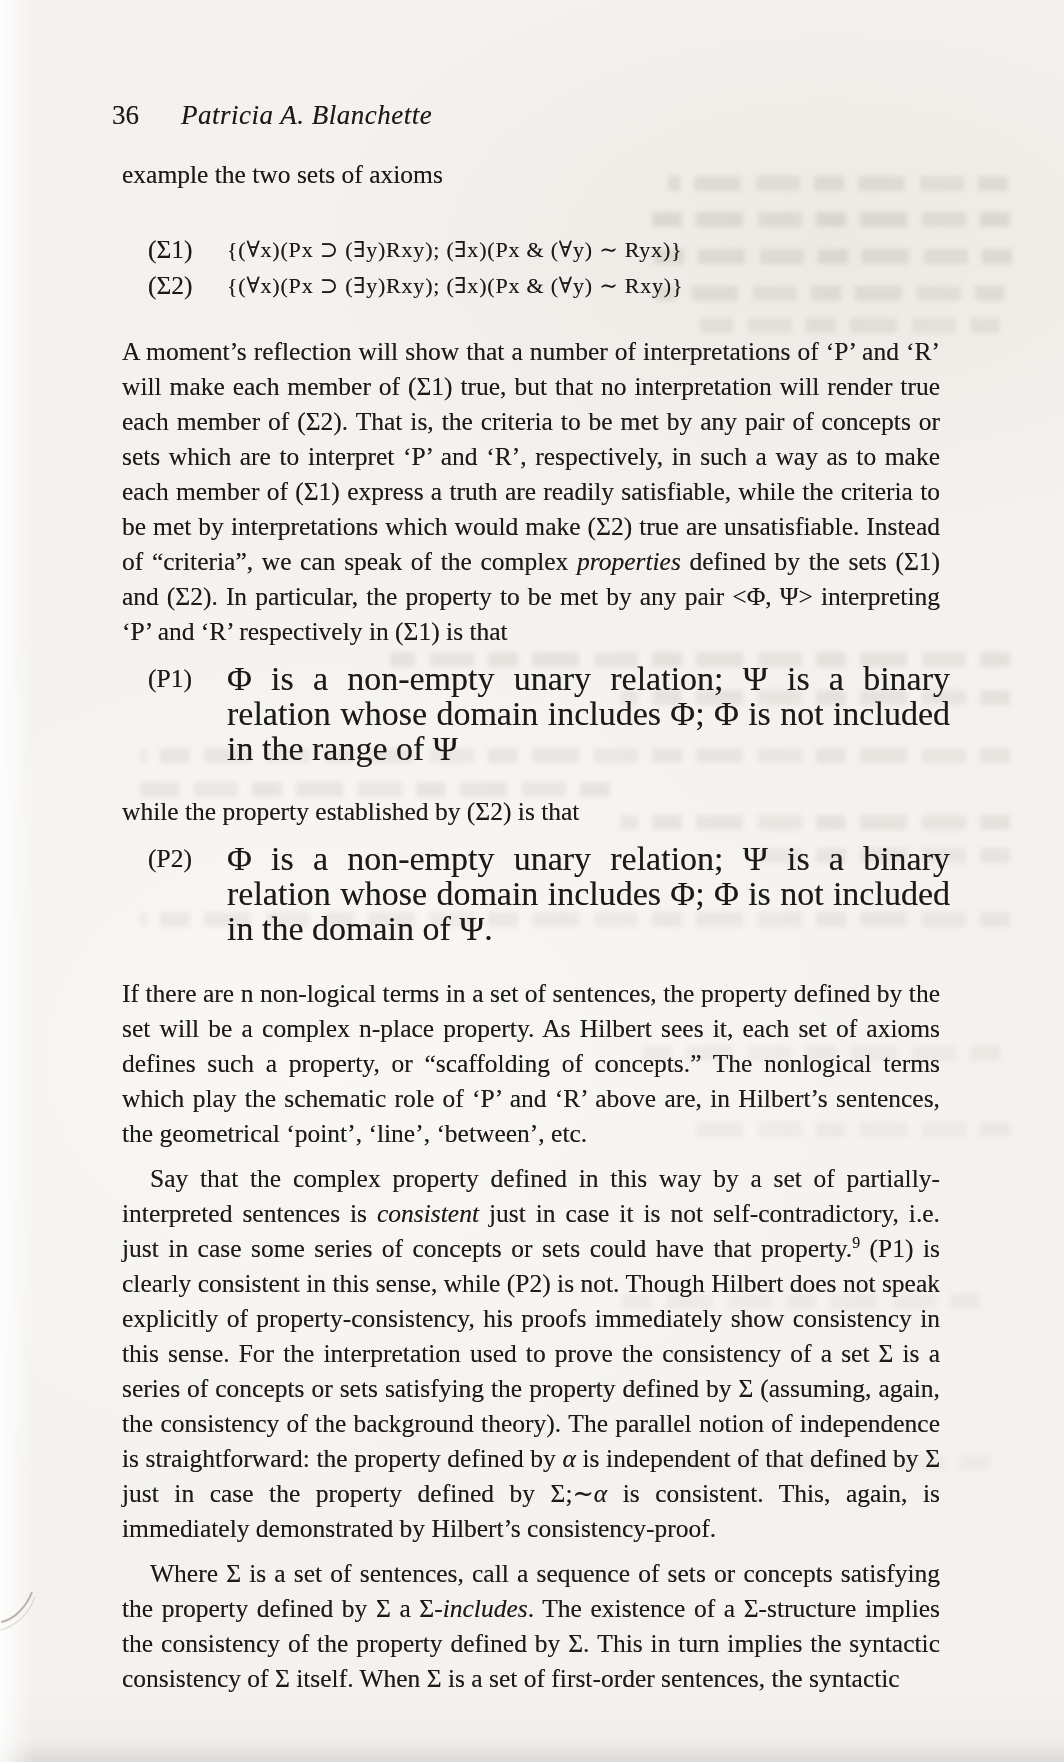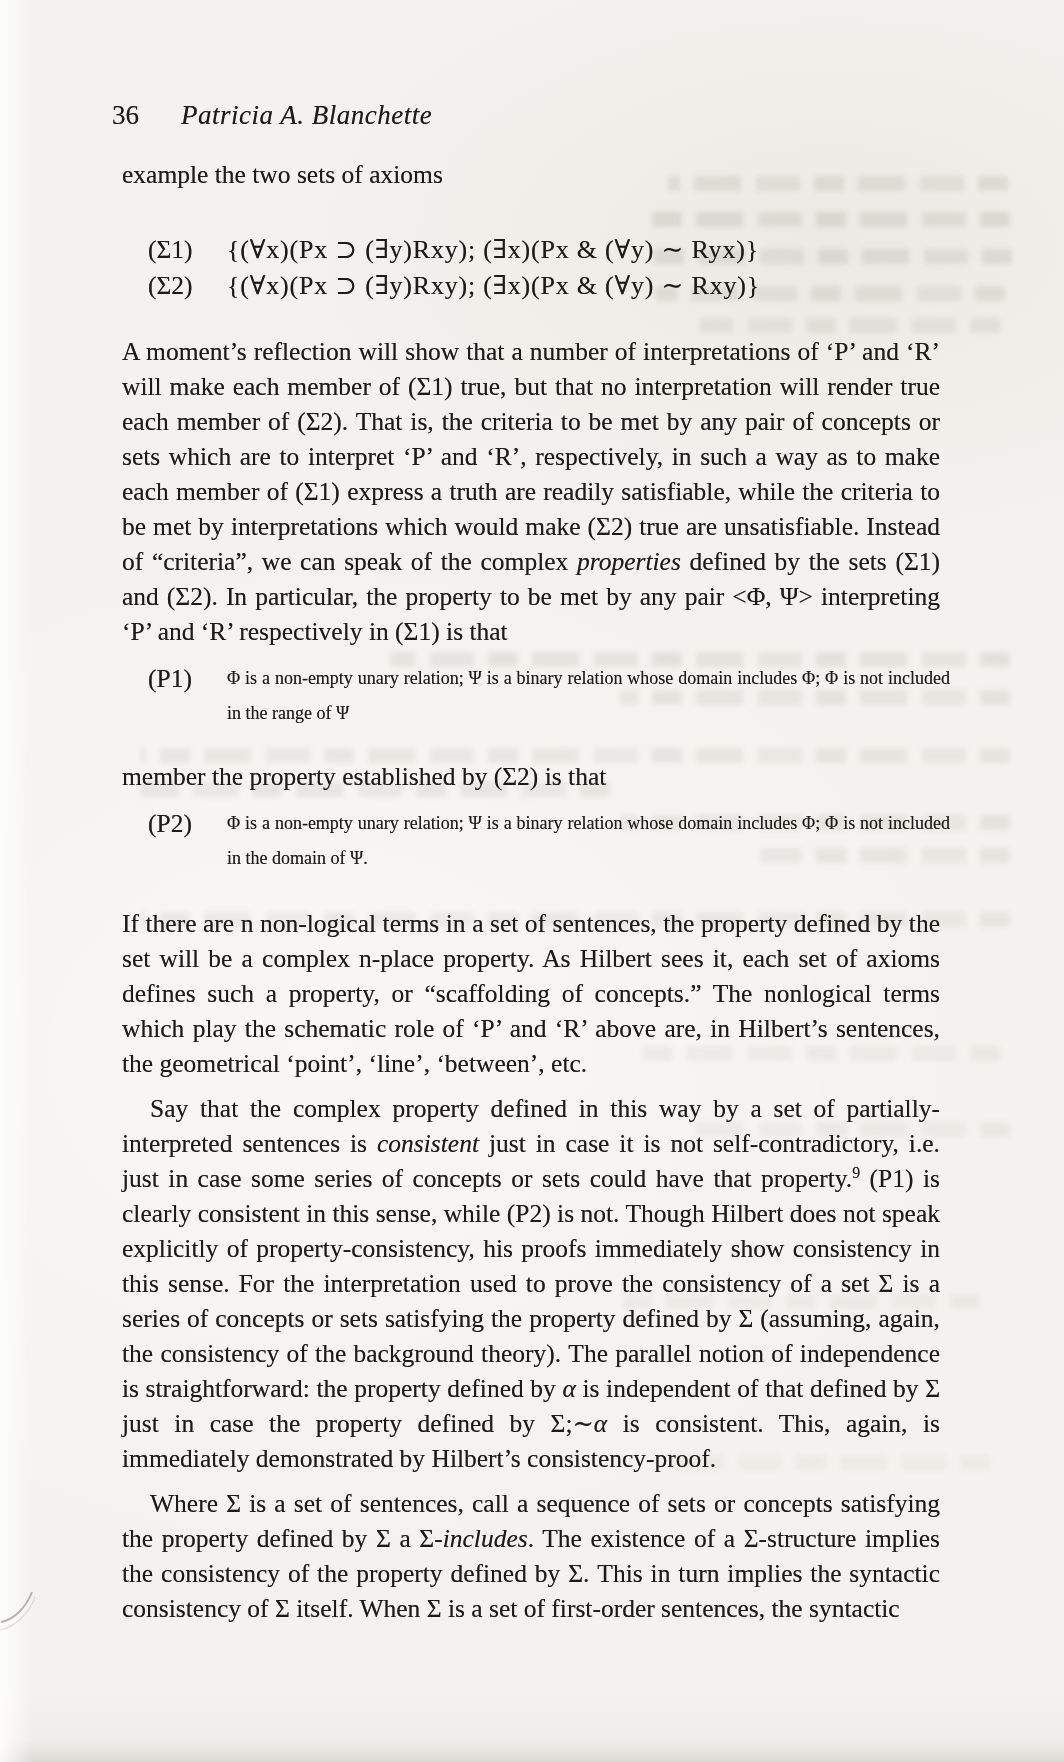--- a/index.html
+++ b/index.html
@@ -54,25 +54,25 @@
     text-shadow:0 0 0.6px rgba(32,30,27,0.55);
   }
   .frow { display:flex; align-items:flex-start; }
   .flabel {
     flex:none;
     width:79px;
     margin-left:36px;
   }
   .fbody {
     flex:1;
-    font-size:26px;
+    font-size:22px;
     letter-spacing:0.8px;
   }
   .prop { margin-top:12px; font-size:25.5px; line-height:35px; text-shadow:0 0 0.6px rgba(32,30,27,0.55); }
-  .prop .fbody { font-size:18px; letter-spacing:0; text-align:justify; }
+  .prop .fbody { font-size:34px; letter-spacing:0; text-align:justify; }
   .p1 { margin-top:30px; }
   .bridge { margin-top:28px; }
   .p2 { margin-top:30px; }
   .p3, .p4 { text-indent:28px; }
   sup { font-size:0.62em; line-height:0; vertical-align:super; }
   em { font-style:italic; }
   
   .ghost {
     position:absolute;
     height:15px;
@@ -127,21 +127,21 @@
       </div>
     </div>
 
     <p class="para p1"><span>A moment’s reflection will show that a number of interpretations of ‘P’ and ‘R’ will make each member of (Σ1) true, but that no interpretation will render true each member of (Σ2). That is, the criteria to be met by any pair of concepts or sets which are to interpret ‘P’ and ‘R’, respectively, in such a way as to make each member of (Σ1) express a truth are readily satisfiable, while the criteria to be met by interpretations which would make (Σ2) true are unsatisfiable. Instead of “criteria”, we can speak of the complex </span><em>properties</em><span> defined by the sets (Σ1) and (Σ2). In particular, the property to be met by any pair &lt;Φ, Ψ&gt; interpreting ‘P’ and ‘R’ respectively in (Σ1) is that</span></p>
 
     <div class="frow prop">
       <span class="flabel">(P1)</span>
       <span class="fbody">Φ is a non-empty unary relation; Ψ is a binary relation whose domain includes Φ; Φ is not included in the range of Ψ</span>
     </div>
 
-    <p class="para bridge">member the property established by (Σ2) is that</p>
+    <p class="para bridge">while the property established by (Σ2) is that</p>
 
     <div class="frow prop">
       <span class="flabel">(P2)</span>
       <span class="fbody">Φ is a non-empty unary relation; Ψ is a binary relation whose domain includes Φ; Φ is not included in the domain of Ψ.</span>
     </div>
 
     <p class="para p2"><span>If there are n non-logical terms in a set of sentences, the property defined by the set will be a complex n-place property. As Hilbert sees it, each set of axioms defines such a property, or “scaffolding of concepts.” The nonlogical terms which play the schematic role of ‘P’ and ‘R’ above are, in Hilbert’s sentences, the geometrical ‘point’, ‘line’, ‘between’, etc.</span></p>
     <p class="para p3"><span>Say that the complex property defined in this way by a set of partially-interpreted sentences is </span><em>consistent</em><span> just in case it is not self-contradictory, i.e. just in case some series of concepts or sets could have that property.</span><sup>9</sup><span> (P1) is clearly consistent in this sense, while (P2) is not. Though Hilbert does not speak explicitly of property-consistency, his proofs immediately show consistency in this sense. For the interpretation used to prove the consistency of a set Σ is a series of concepts or sets satisfying the property defined by Σ (assuming, again, the consistency of the background theory). The parallel notion of independence is straightforward: the property defined by </span><em>α</em><span> is independent of that defined by Σ just in case the property defined by Σ;∼</span><em>α</em><span> is consistent. This, again, is immediately demonstrated by Hilbert’s consistency-proof.</span></p>
     <p class="para p4"><span>Where Σ is a set of sentences, call a sequence of sets or concepts satisfying the property defined by Σ a Σ-</span><em>includes</em><span>. The existence of a Σ-structure implies the consistency of the property defined by Σ. This in turn implies the syntactic consistency of Σ itself. When Σ is a set of first-order sentences, the syntactic</span></p>
 

